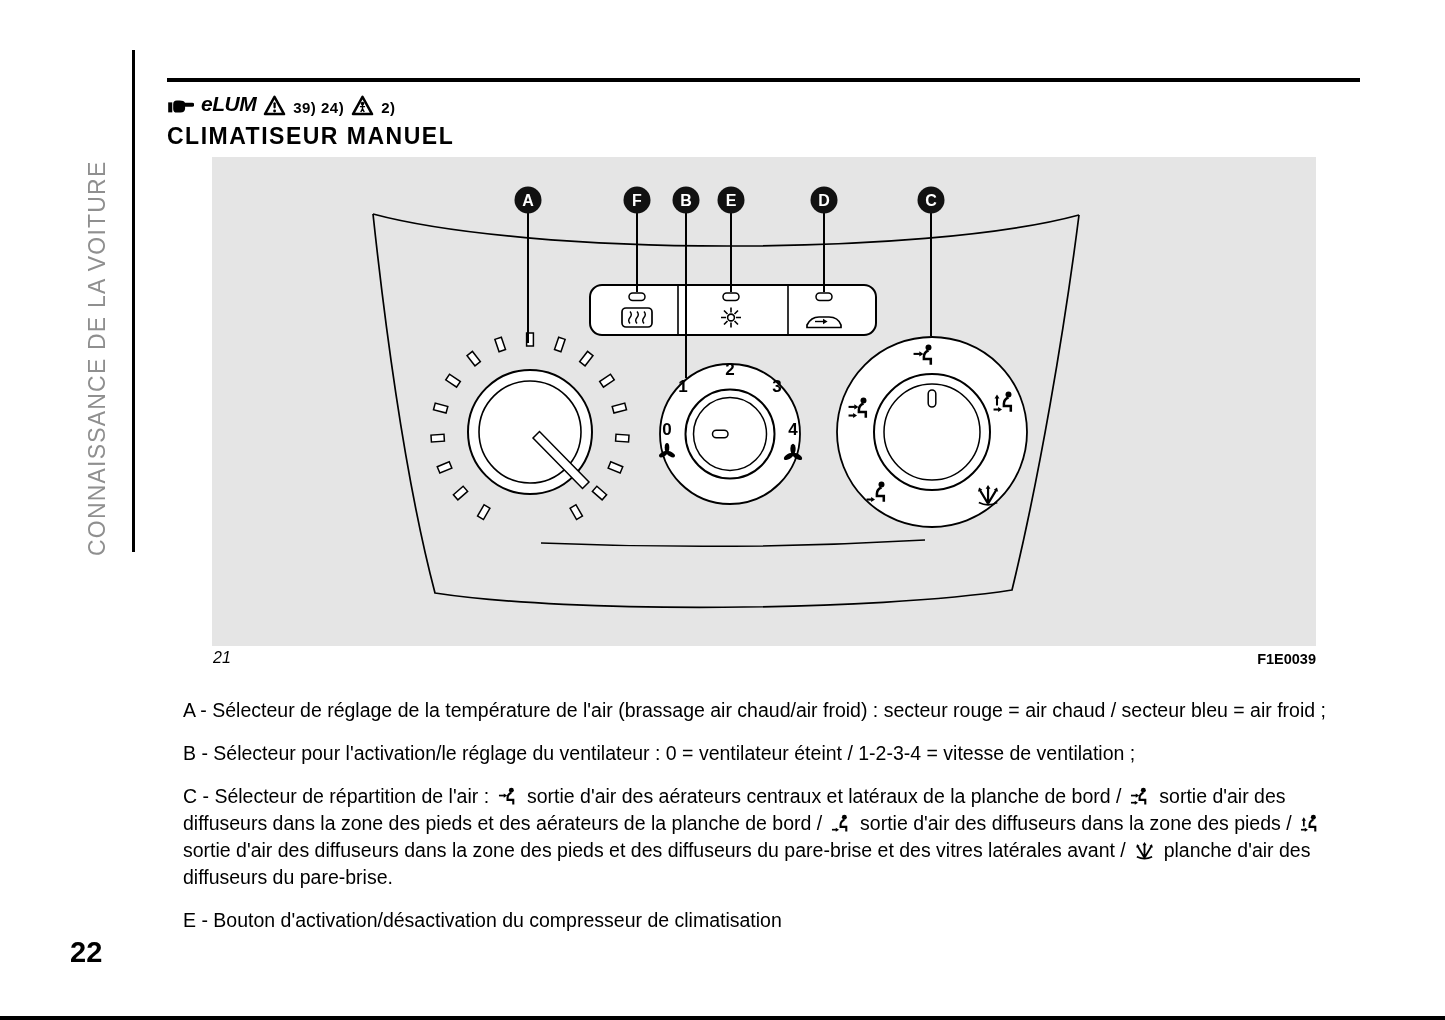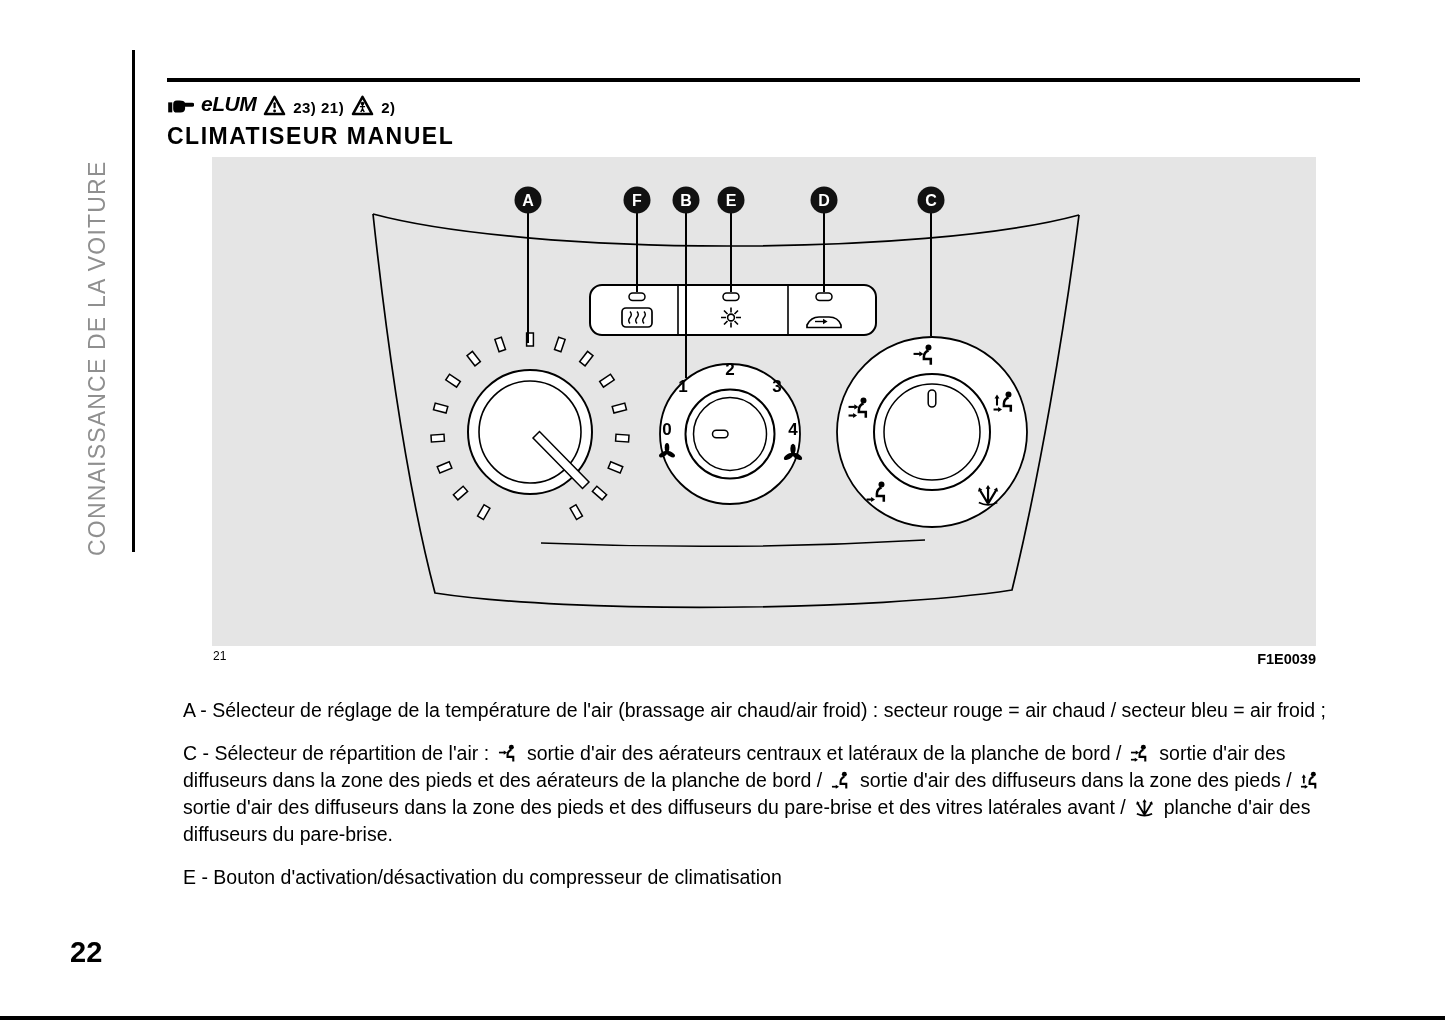--- a/index.html
+++ b/index.html
@@ -10,21 +10,21 @@
         font-size:23px;letter-spacing:1.2px;white-space:nowrap;}
   .sidebar-rule{position:absolute;left:132px;top:50px;width:3px;height:502px;background:#000;}
   .title{position:absolute;left:167px;top:40px;font-size:31px;font-weight:bold;letter-spacing:2.5px;}
   .title-rule{position:absolute;left:167px;top:78px;width:1193px;height:4px;background:#000;}
   .refs{position:absolute;left:166px;top:86px;display:flex;align-items:flex-end;gap:7px;height:30px;}
   .elum{font-style:italic;font-weight:bold;font-size:21px;letter-spacing:-0.5px;}
   .ref-num{font-weight:bold;font-size:15px;letter-spacing:0.5px;}
   .subtitle{position:absolute;left:167px;top:123px;font-size:23px;font-weight:bold;letter-spacing:1.5px;}
   .figure-box{position:absolute;left:212px;top:157px;width:1104px;height:489px;background:#e5e5e5;}
   .figure-box svg{display:block;width:1104px;height:489px;}
-  .cap-left{position:absolute;left:213px;top:649px;font-size:12px;}
+  .cap-left{position:absolute;left:213px;top:649px;font-size:16px;font-style:italic;}
   .cap-right{position:absolute;right:129px;top:651px;font-size:14.5px;font-weight:bold;}
   .bodytext{position:absolute;left:167px;top:681px;width:1198px;font-size:19.5px;line-height:27px;}
   .bodytext p{margin:16px;}
   .inline-icon{width:21px;height:21px;vertical-align:-4px;margin:0 3px;}
   .pagenum{position:absolute;left:70px;top:936px;font-size:29px;font-weight:bold;}
   .bottom-rule{position:absolute;left:0;bottom:0;width:100%;height:4px;background:#000;}
   .fig-letter{font-family:"Liberation Sans",sans-serif;font-size:16px;font-weight:bold;fill:#fff;text-anchor:middle;}
   .fig-num{font-family:"Liberation Sans",sans-serif;font-size:17px;font-weight:bold;fill:#000;text-anchor:middle;}
   .stroke{fill:none;stroke:#000;}
 </style>
@@ -42,21 +42,21 @@
     <svg width="28" height="20" viewBox="0 0 30 22">
       <path d="M2,7 h4.5 v11 h-4.5 z" fill="#000"></path>
       <path d="M7.5,9 q0,-4 4,-4 l3,0 q5,0 6,2.5 l8,0 q2.2,0 2.2,2.2 q0,2.2 -2.2,2.2 l-8,0 q1,6.3 -5,6.3 l-4,0 q-4,0 -4,-4 z" fill="#000"></path>
     </svg>
     <span class="elum">eLUM</span>
     <svg width="23" height="21" viewBox="0 0 24 22">
       <path d="M12,2 L22,20 L2,20 Z" fill="#fff" stroke="#000" stroke-width="2.6" stroke-linejoin="round"></path>
       <rect x="10.9" y="7.5" width="2.4" height="6.6" rx="1.2" fill="#000"></rect>
       <circle cx="12.1" cy="16.8" r="1.5" fill="#000"></circle>
     </svg>
-    <span class="ref-num">23) 21)</span>
+    <span class="ref-num">39) 24)</span>
     <svg width="23" height="21" viewBox="0 0 24 22">
       <path d="M12,2 L22,20 L2,20 Z" fill="#fff" stroke="#000" stroke-width="2.6" stroke-linejoin="round"></path>
       <circle cx="12" cy="9" r="1.9" fill="#000"></circle>
       <path d="M12,10.5 L12,14.5 M9.3,12.2 L14.7,12.2 M10.2,17.8 L12,14.5 L13.8,17.8" fill="none" stroke="#000" stroke-width="1.5"></path>
     </svg>
     <span class="ref-num">2)</span>
   </div>
 
   <div class="subtitle">CLIMATISEUR MANUEL</div>
 
@@ -259,20 +259,21 @@
         <text class="fig-letter" x="719" y="48.5">C</text>
       </g>
     </svg>
   </div>
 
   <div class="cap-left">21</div>
   <div class="cap-right">F1E0039</div>
 
   <div class="bodytext">
     <p>A - Sélecteur de réglage de la température de l'air (brassage air chaud/air froid) : secteur rouge = air chaud / secteur bleu = air froid ;</p>
+    <p>B - Sélecteur pour l'activation/le réglage du ventilateur : 0 = ventilateur éteint / 1-2-3-4 = vitesse de ventilation ;</p>
     <p>
       <span>C - Sélecteur de répartition de l'air :</span>
       <svg class="inline-icon" viewBox="0 0 22 22">
           <use href="#ic-vent-panel"></use>
         </svg>
       <span>sortie d'air des aérateurs centraux et latéraux de la planche de bord /</span>
       <svg class="inline-icon" viewBox="0 0 22 22">
           <use href="#ic-vent-bilevel"></use>
         </svg>
       <span>sortie d'air des diffuseurs dans la zone des pieds et des aérateurs de la planche de bord /</span>

